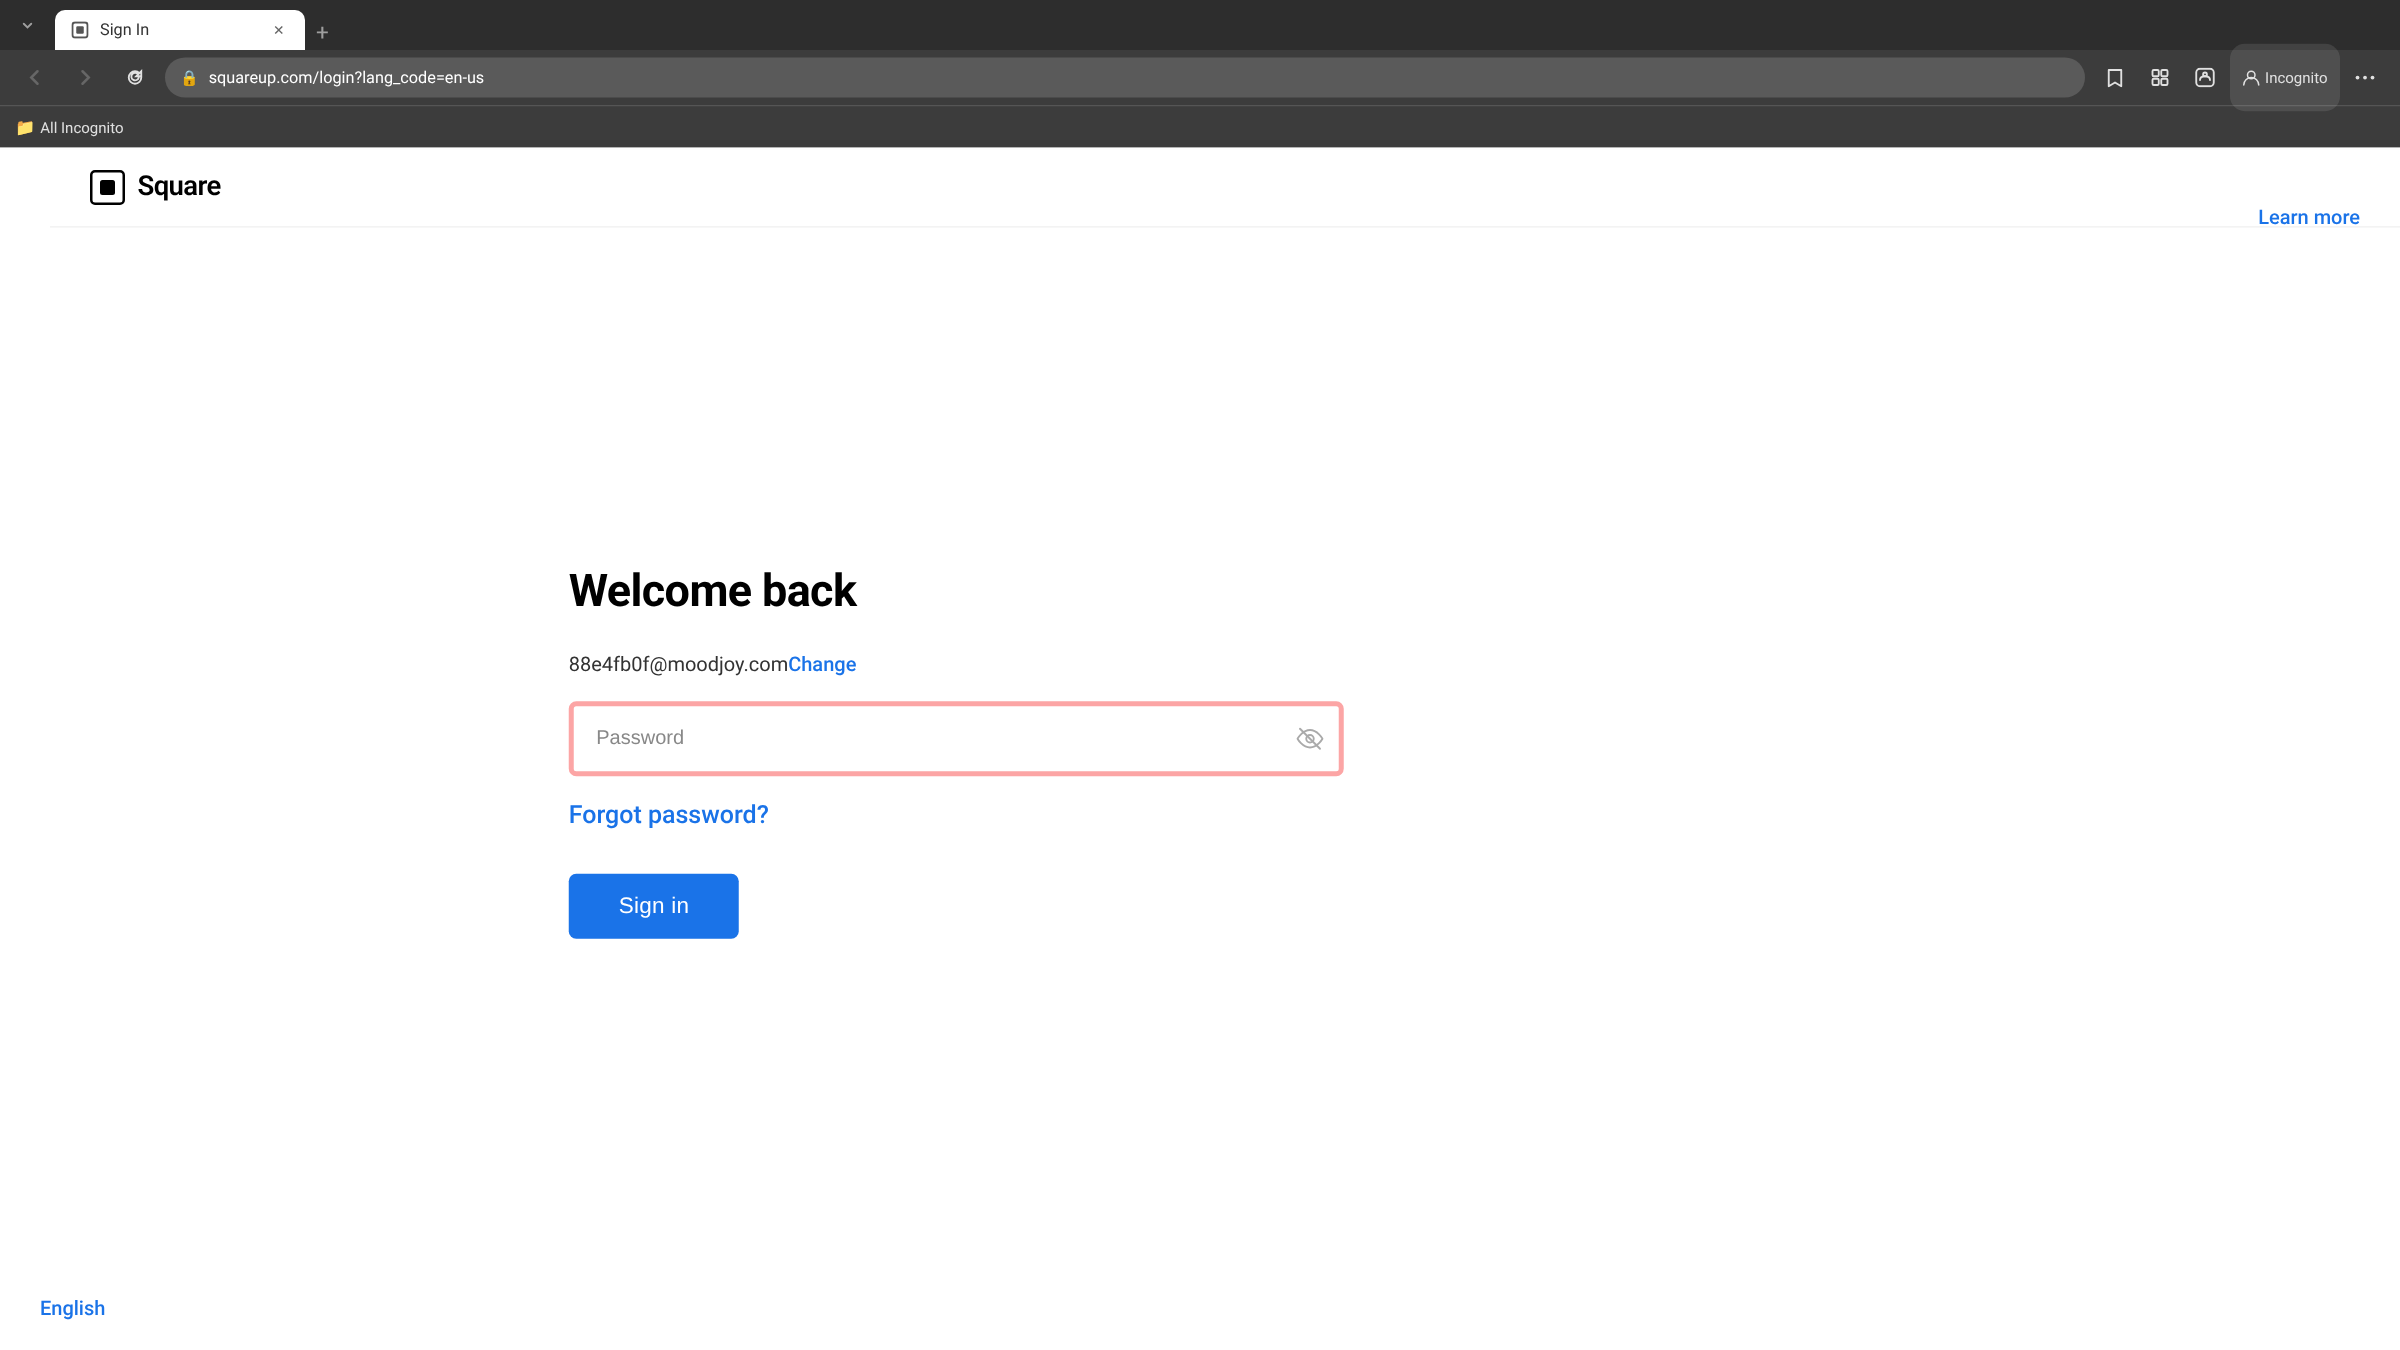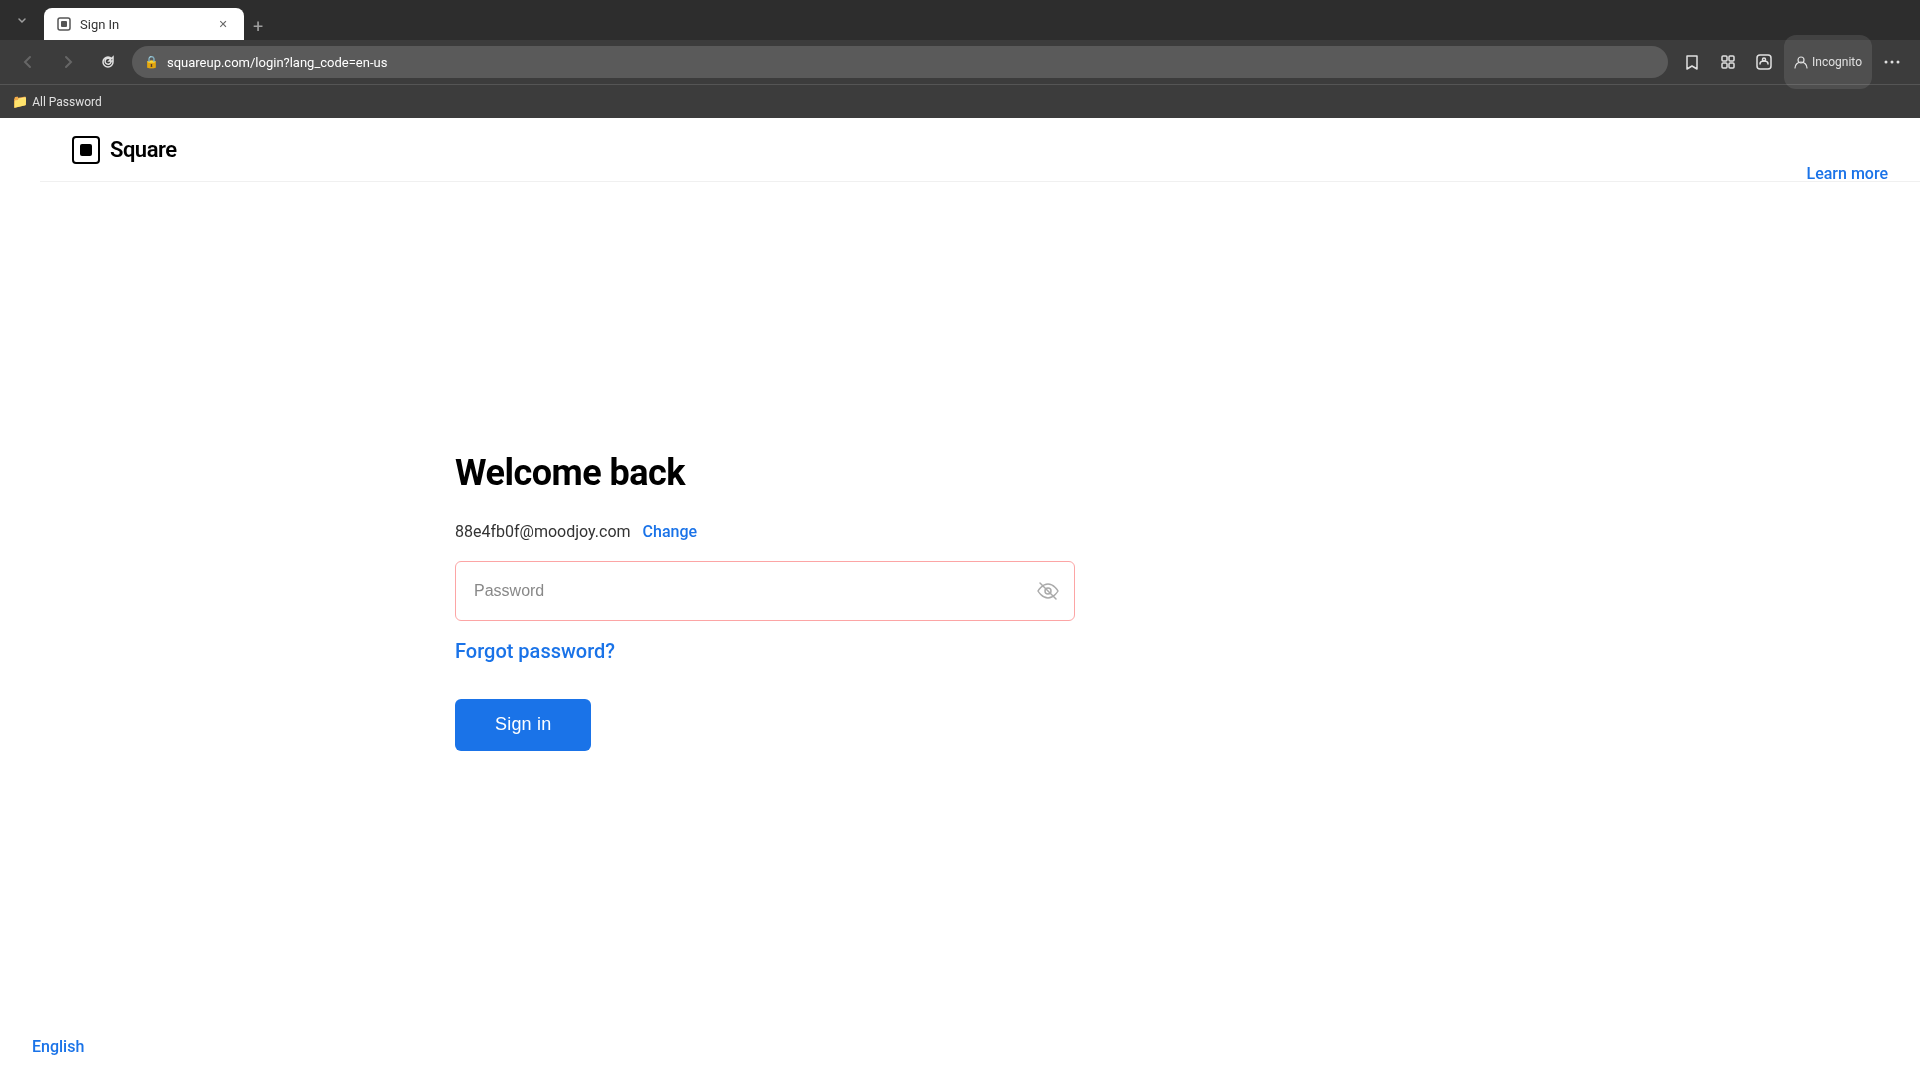--- a/index.html
+++ b/index.html
@@ -288,21 +288,21 @@
       font-size: 36px;
       font-weight: 700;
       color: #000;
       margin-bottom: 28px;
       letter-spacing: -0.5px;
     }
 
     .email-row {
       display: flex;
       align-items: flex-end;
-      gap: 12px;
+      gap: 0;
       margin-bottom: 20px;
     }
 
     .email-text {
       font-size: 16px;
       color: #333;
     }
 
     .change-link {
       font-size: 16px;
@@ -314,21 +314,21 @@
 
     .password-field-container {
       position: relative;
       width: 620px;
       margin-bottom: 18px;
     }
 
     .password-input {
       width: 100%;
       height: 60px;
-      border: 1px solid #fca5a5;
+      border: 4px solid #fca5a5;
       border-radius: 6px;
       padding: 0 50px 0 18px;
       font-size: 16px;
       color: #333;
       outline: none;
       background: #fff;
     }
 
     .password-input::placeholder {
       color: #888;
@@ -468,21 +468,21 @@
           <circle cx="2" cy="2" r="1.5" fill="#e0e0e0"></circle>
           <circle cx="8" cy="2" r="1.5" fill="#e0e0e0"></circle>
           <circle cx="14" cy="2" r="1.5" fill="#e0e0e0"></circle>
         </svg>
       </div>
     </div>
   </div>
 
   <div class="bookmarks-bar">
     <span class="bookmarks-icon">📁</span>
-    <span class="bookmarks-label">All Password</span>
+    <span class="bookmarks-label">All Incognito</span>
   </div>
 </div>
 
 <div class="page-content">
 
   <header class="site-header">
     <div class="logo-container">
       <div class="logo-icon">
         <div class="logo-inner"></div>
       </div>

